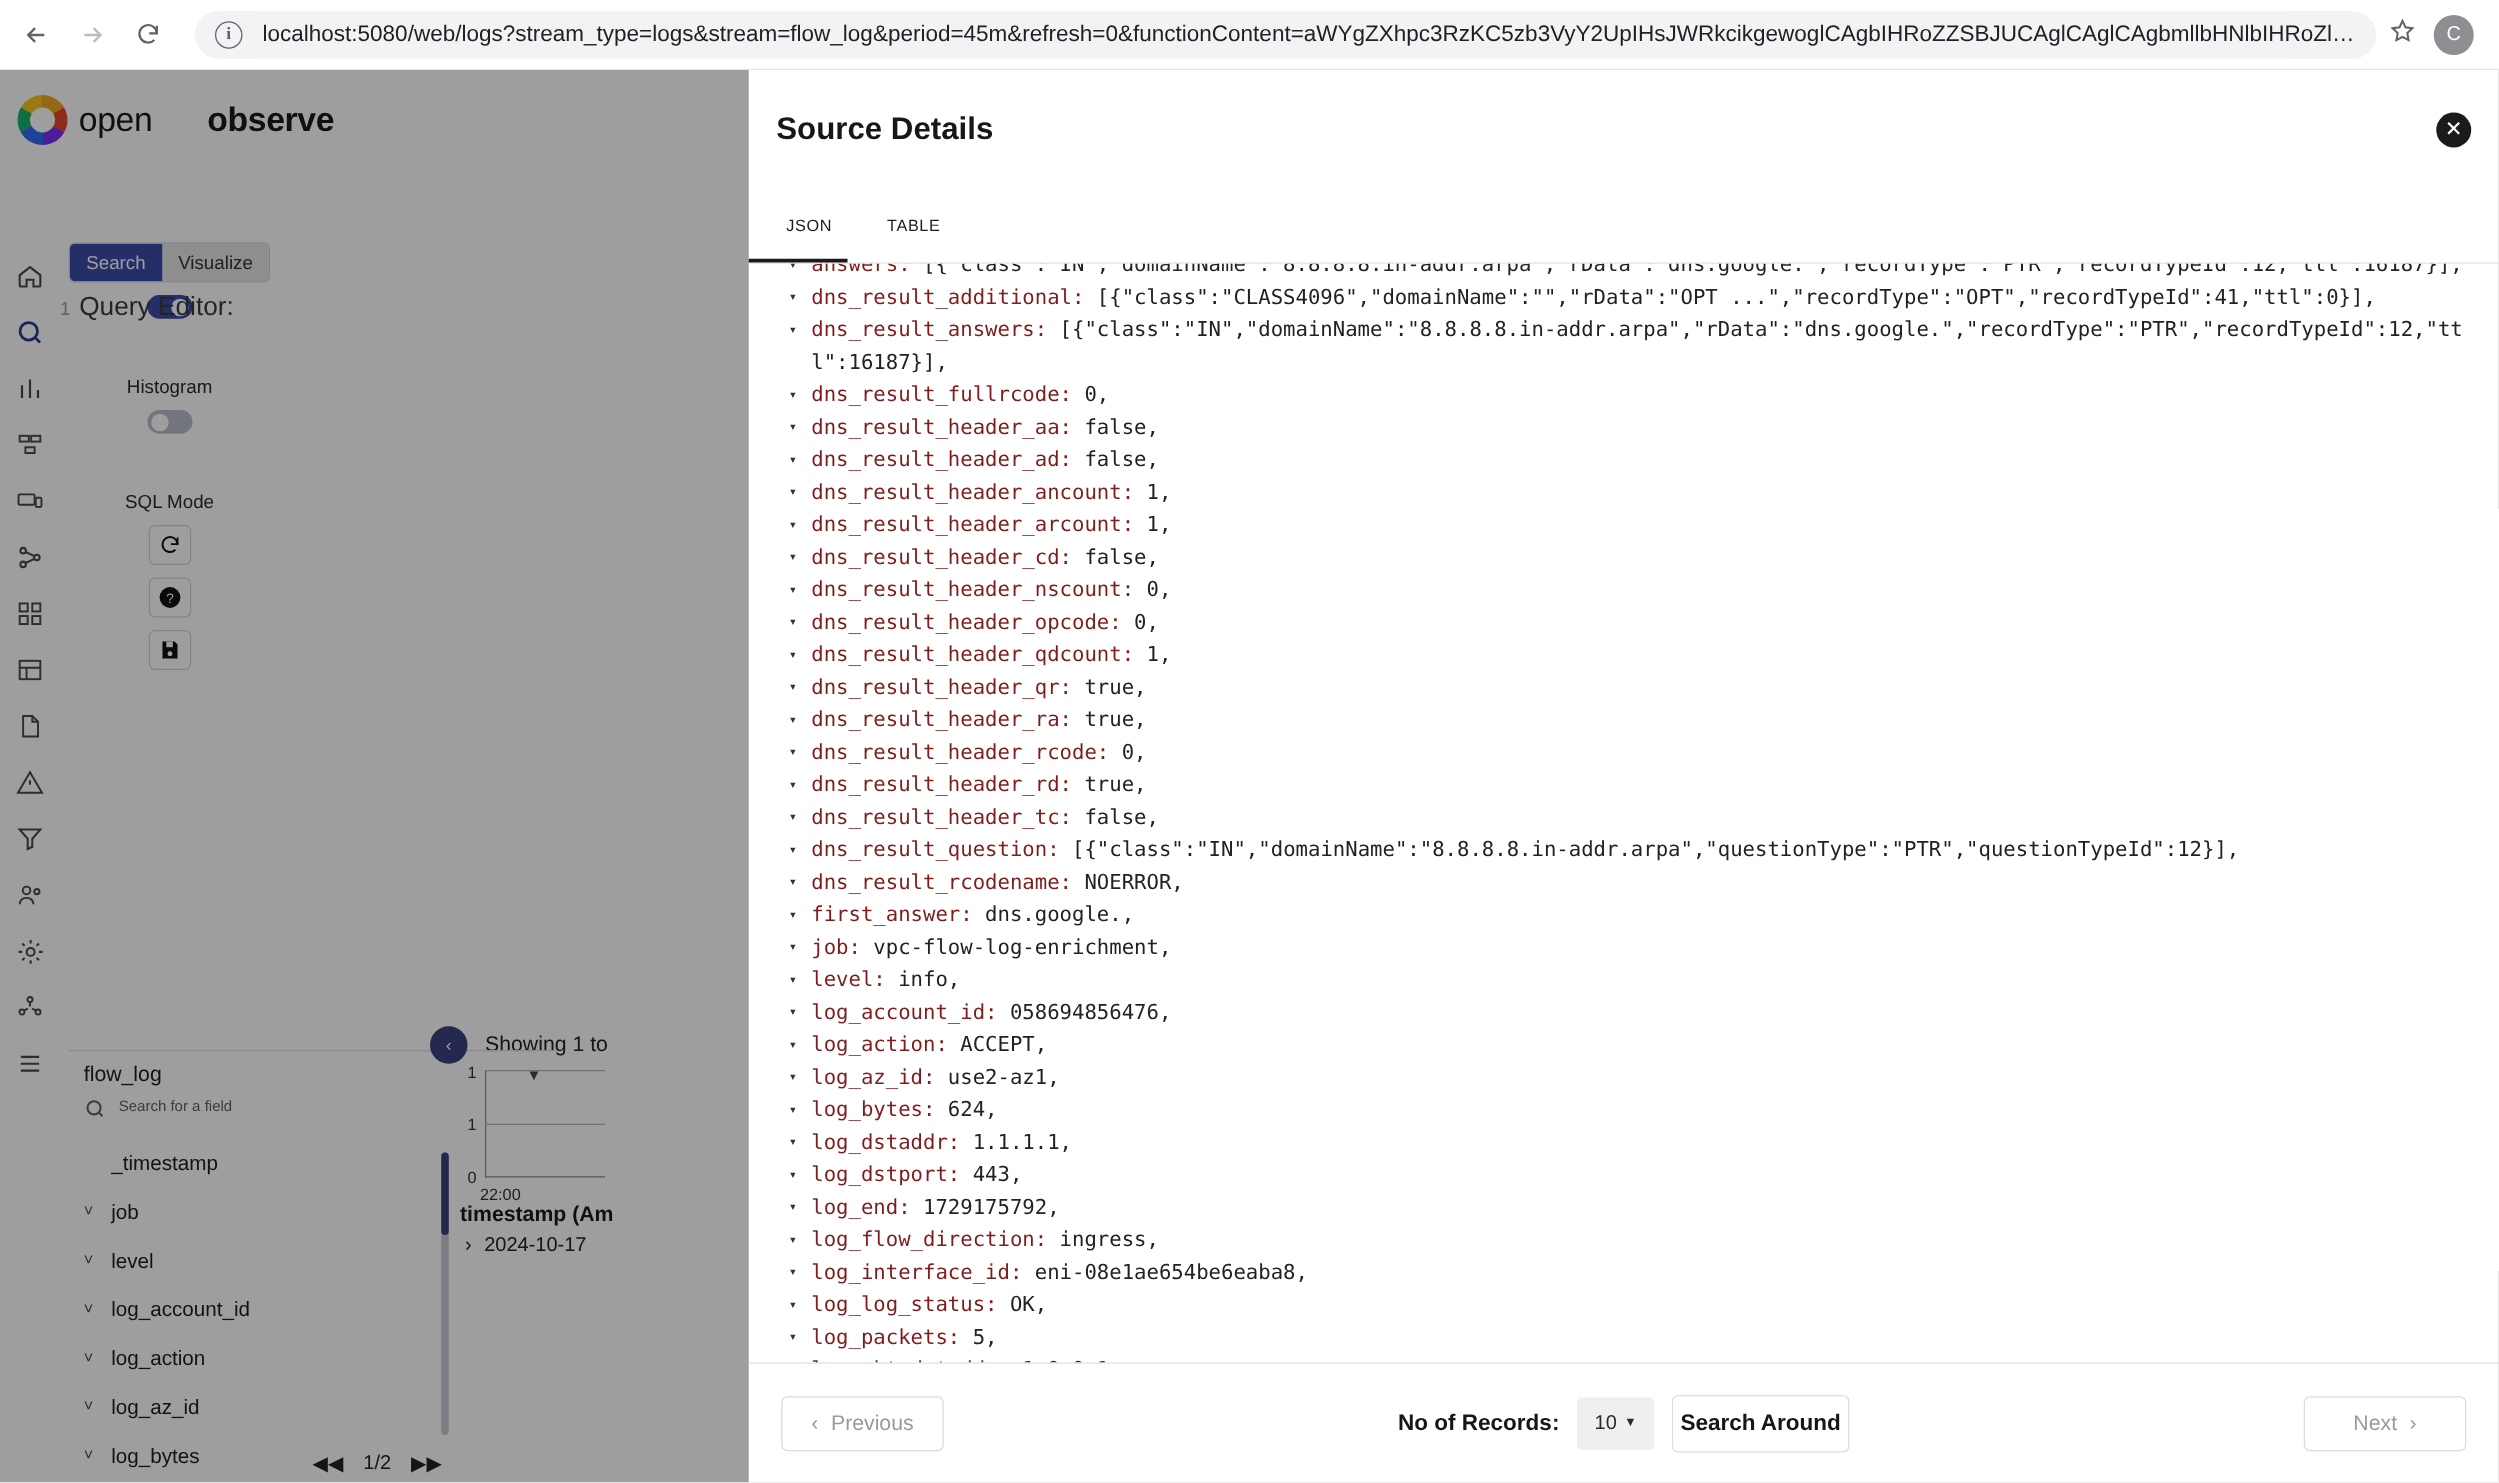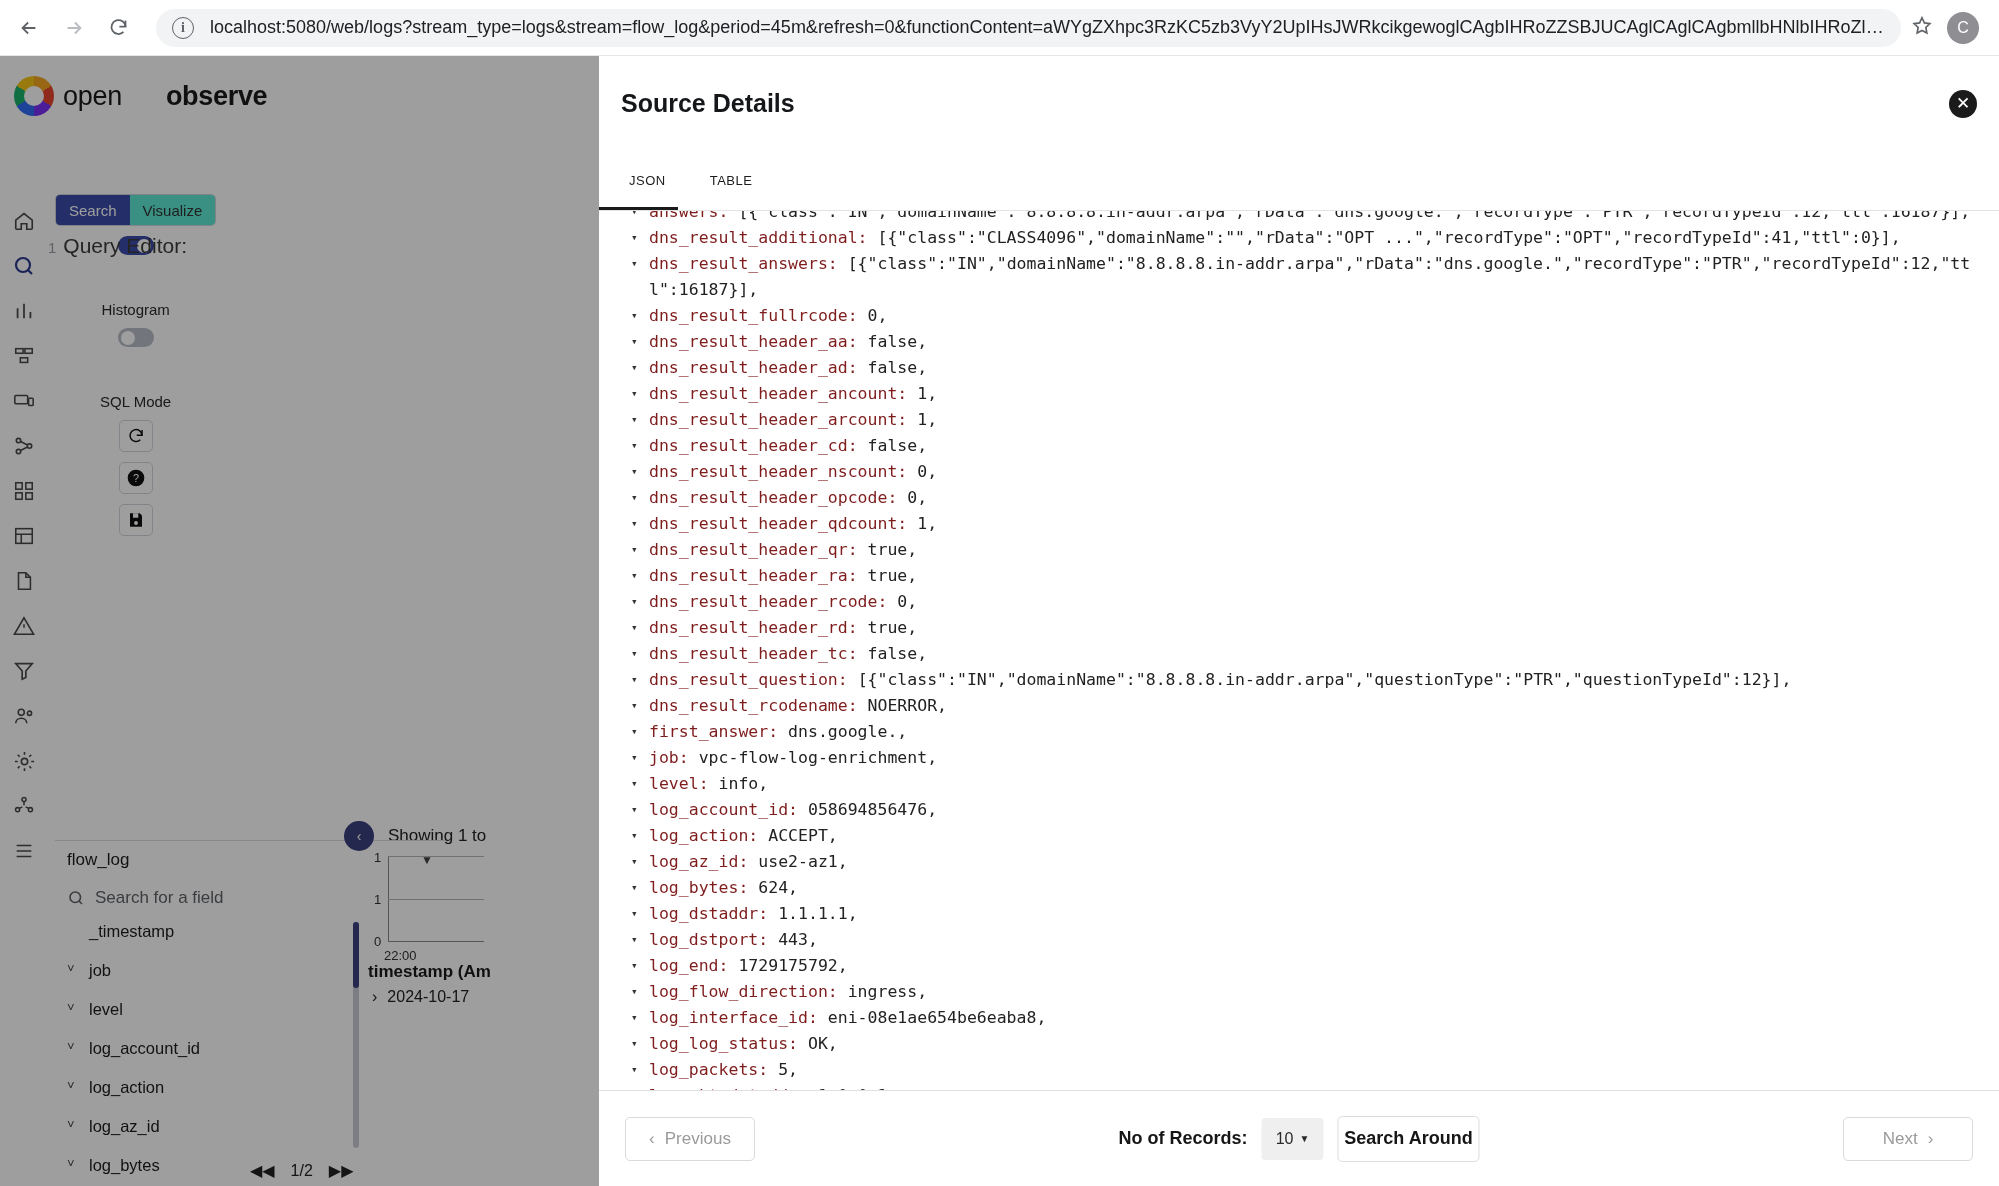--- a/index.html
+++ b/index.html
@@ -86,21 +86,21 @@
   .toolbar {
     position: absolute; top: 138px; left: 55px;
     display: flex; align-items: center; gap: 10px; flex-direction: column;
   }
   .seg {
     display: flex; border-radius: 5px; overflow: hidden;
     border: 1px solid #cfd3dc; height: 32px;
   }
   .seg > div {
     padding: 0 13px; display: flex; align-items: center;
-    font-size: 15px; color: #333; background: #5eead4;
+    font-size: 15px; color: #333; background: #e5e5e5;
   }
   .seg > div.on { background: #3b4ba8; color: #fff; }
   .toggle {
     width: 36px; height: 19px; border-radius: 10px; position: relative;
     background: #3b4ba8;
   }
   .toggle.off { background: #b9bdc7; }
   .toggle::after {
     content:""; position:absolute; top:2.5px; width:14px; height:14px;
     border-radius:50%; background:#fff; right:3px;
@@ -121,22 +121,22 @@
 
   
   .stream-select {
     position: absolute; left: 55px; top: 784px; width: 390px; height: 38px;
     border-top: 1px solid #ddd; display: flex; align-items: center;
     padding: 0 12px; font-size: 17px; color: #1d1d1d;
   }
   .stream-select .caret { margin-left: auto; color: #444; font-size: 12px; }
   .field-search {
     position: absolute; left: 55px; top: 822px; width: 390px; height: 40px;
-    display: flex; align-items: center; padding: 0 12px; gap: 10px;
-    color: #5f6368; font-size: 17px;
+    display: flex; align-items: flex-start; padding: 0 12px; gap: 10px;
+    color: #5f6368; font-size: 12px;
   }
   .field-list { position: absolute; left: 55px; top: 866px; width: 390px; }
   .field-row {
     height: 39px; display: flex; align-items: flex-start; gap: 10px;
     padding-left: 12px; font-size: 16.5px; color: #1d1d1d;
   }
   .field-row .chev { color: #4a4a4a; font-size: 13px; width: 12px; }
   .field-scrollbar {
     position: absolute; left: 353px; top: 866px; width: 6px; height: 226px;
     border-radius: 3px; background: #c9ccd4;

